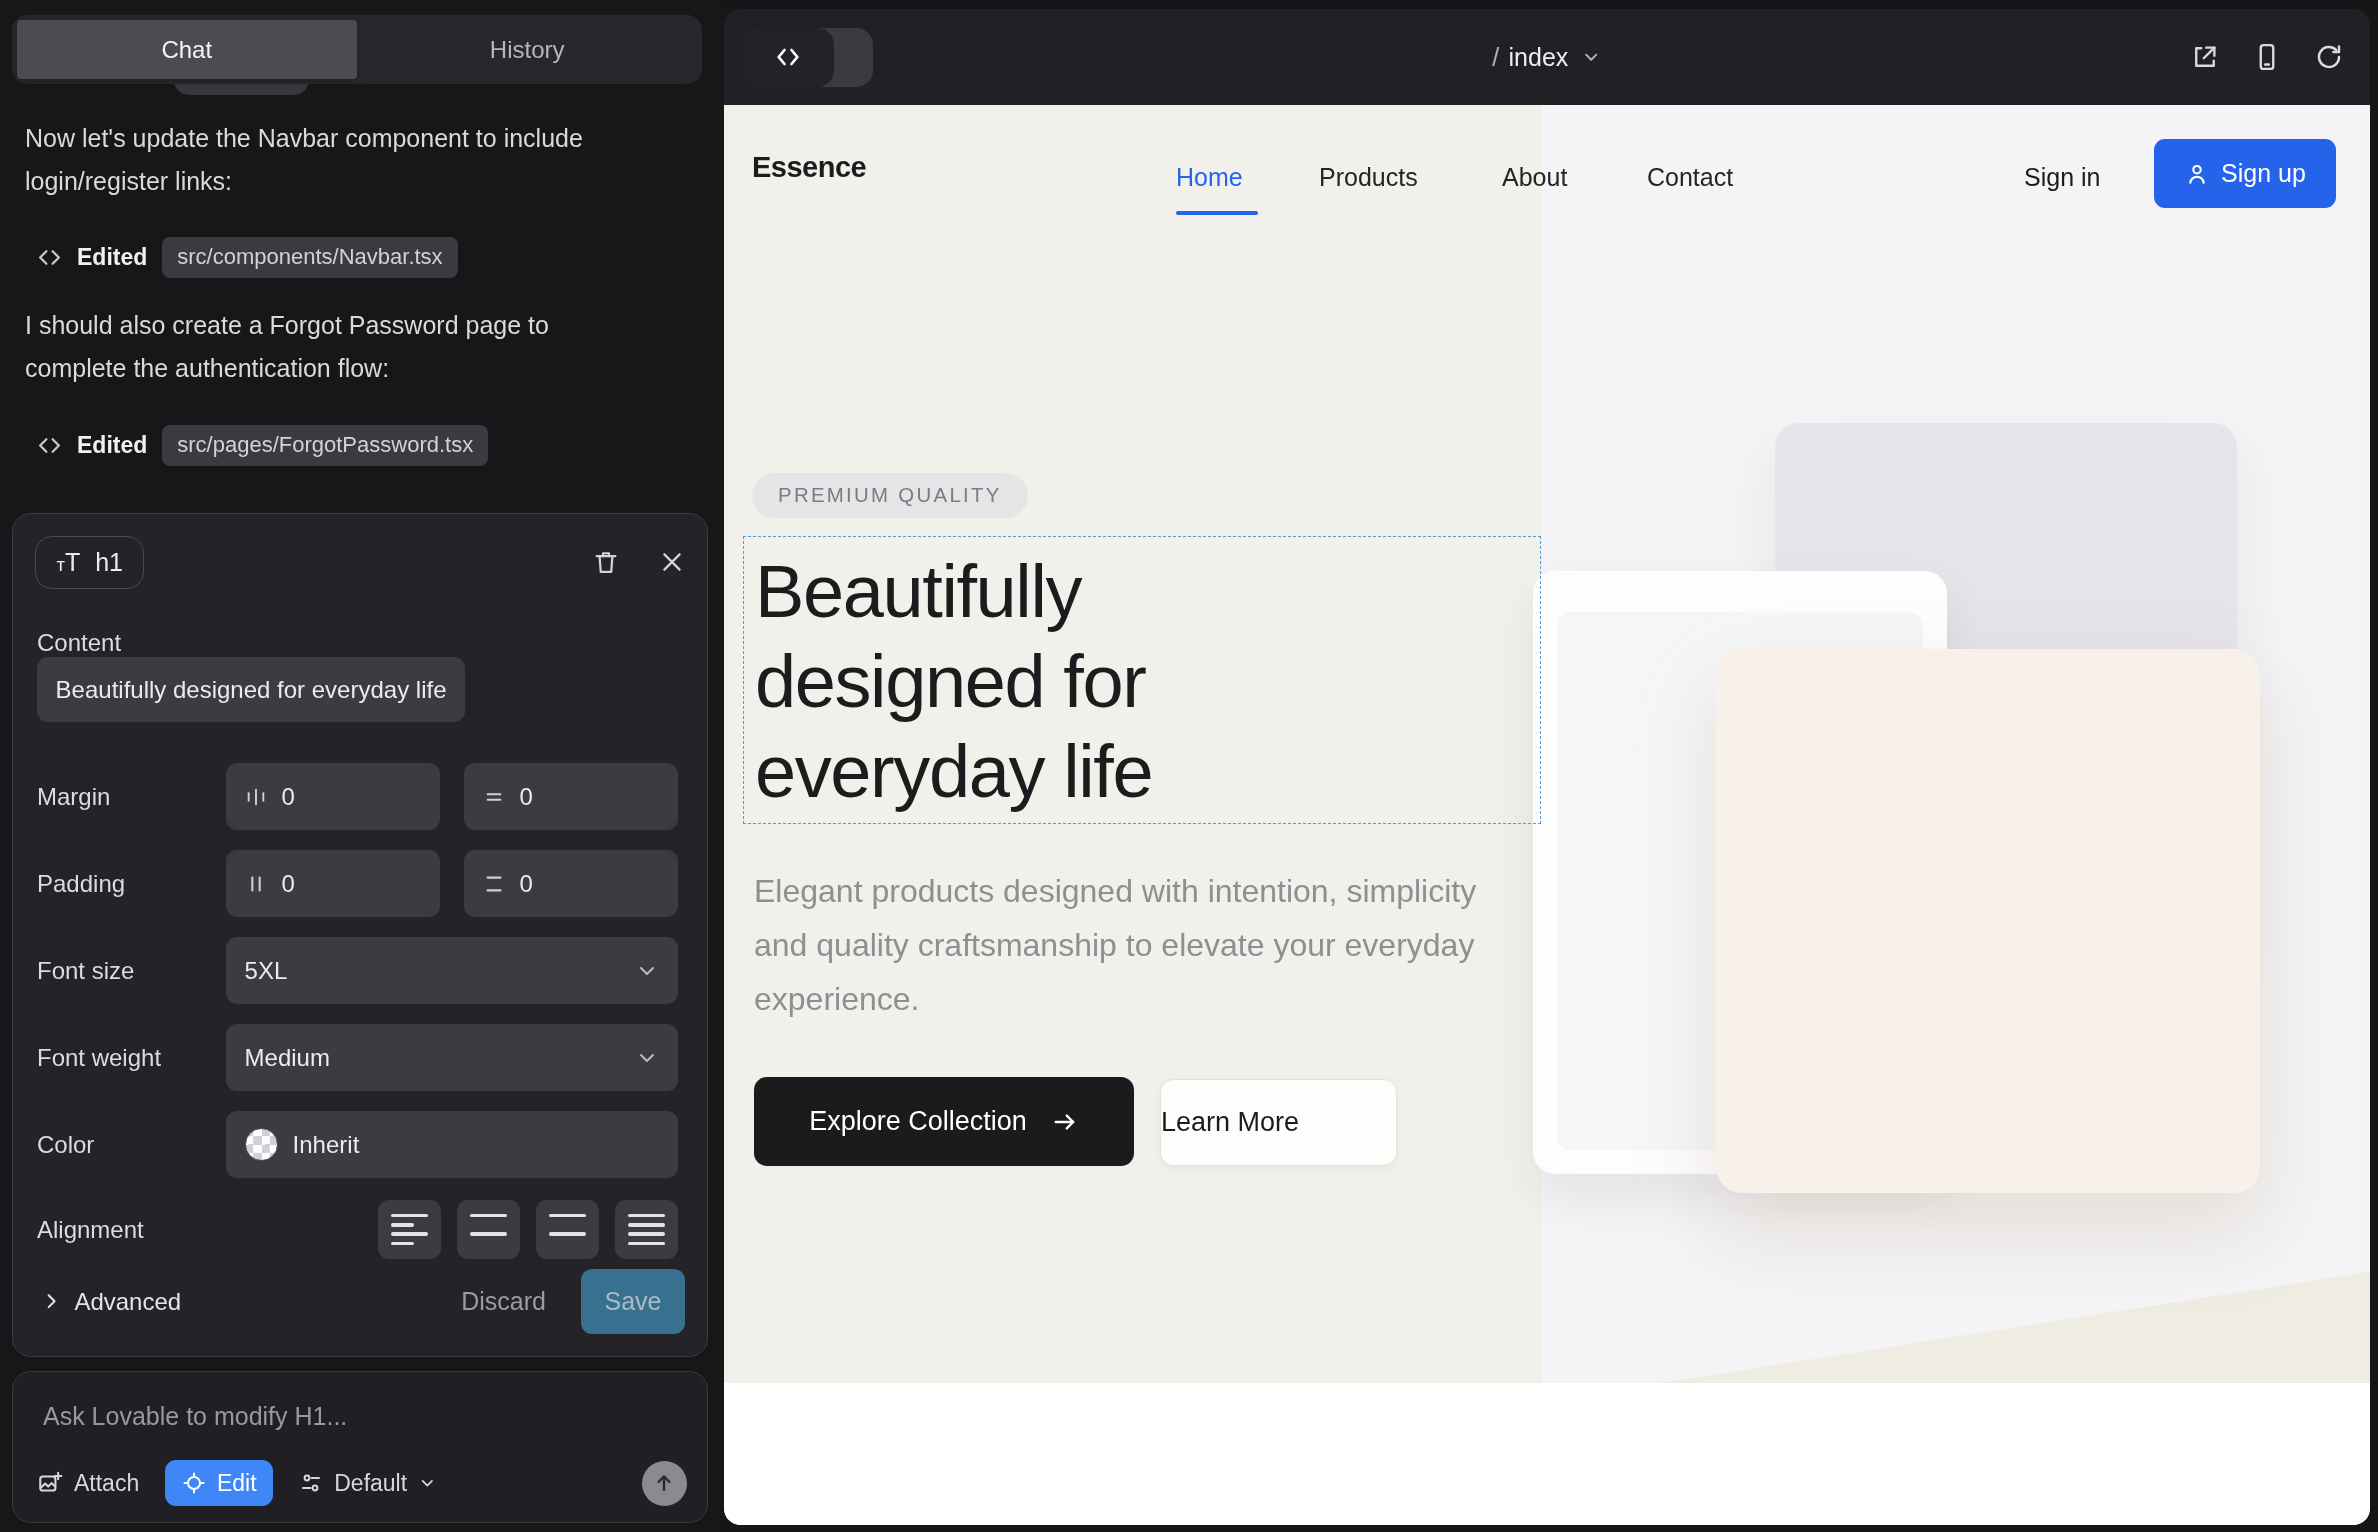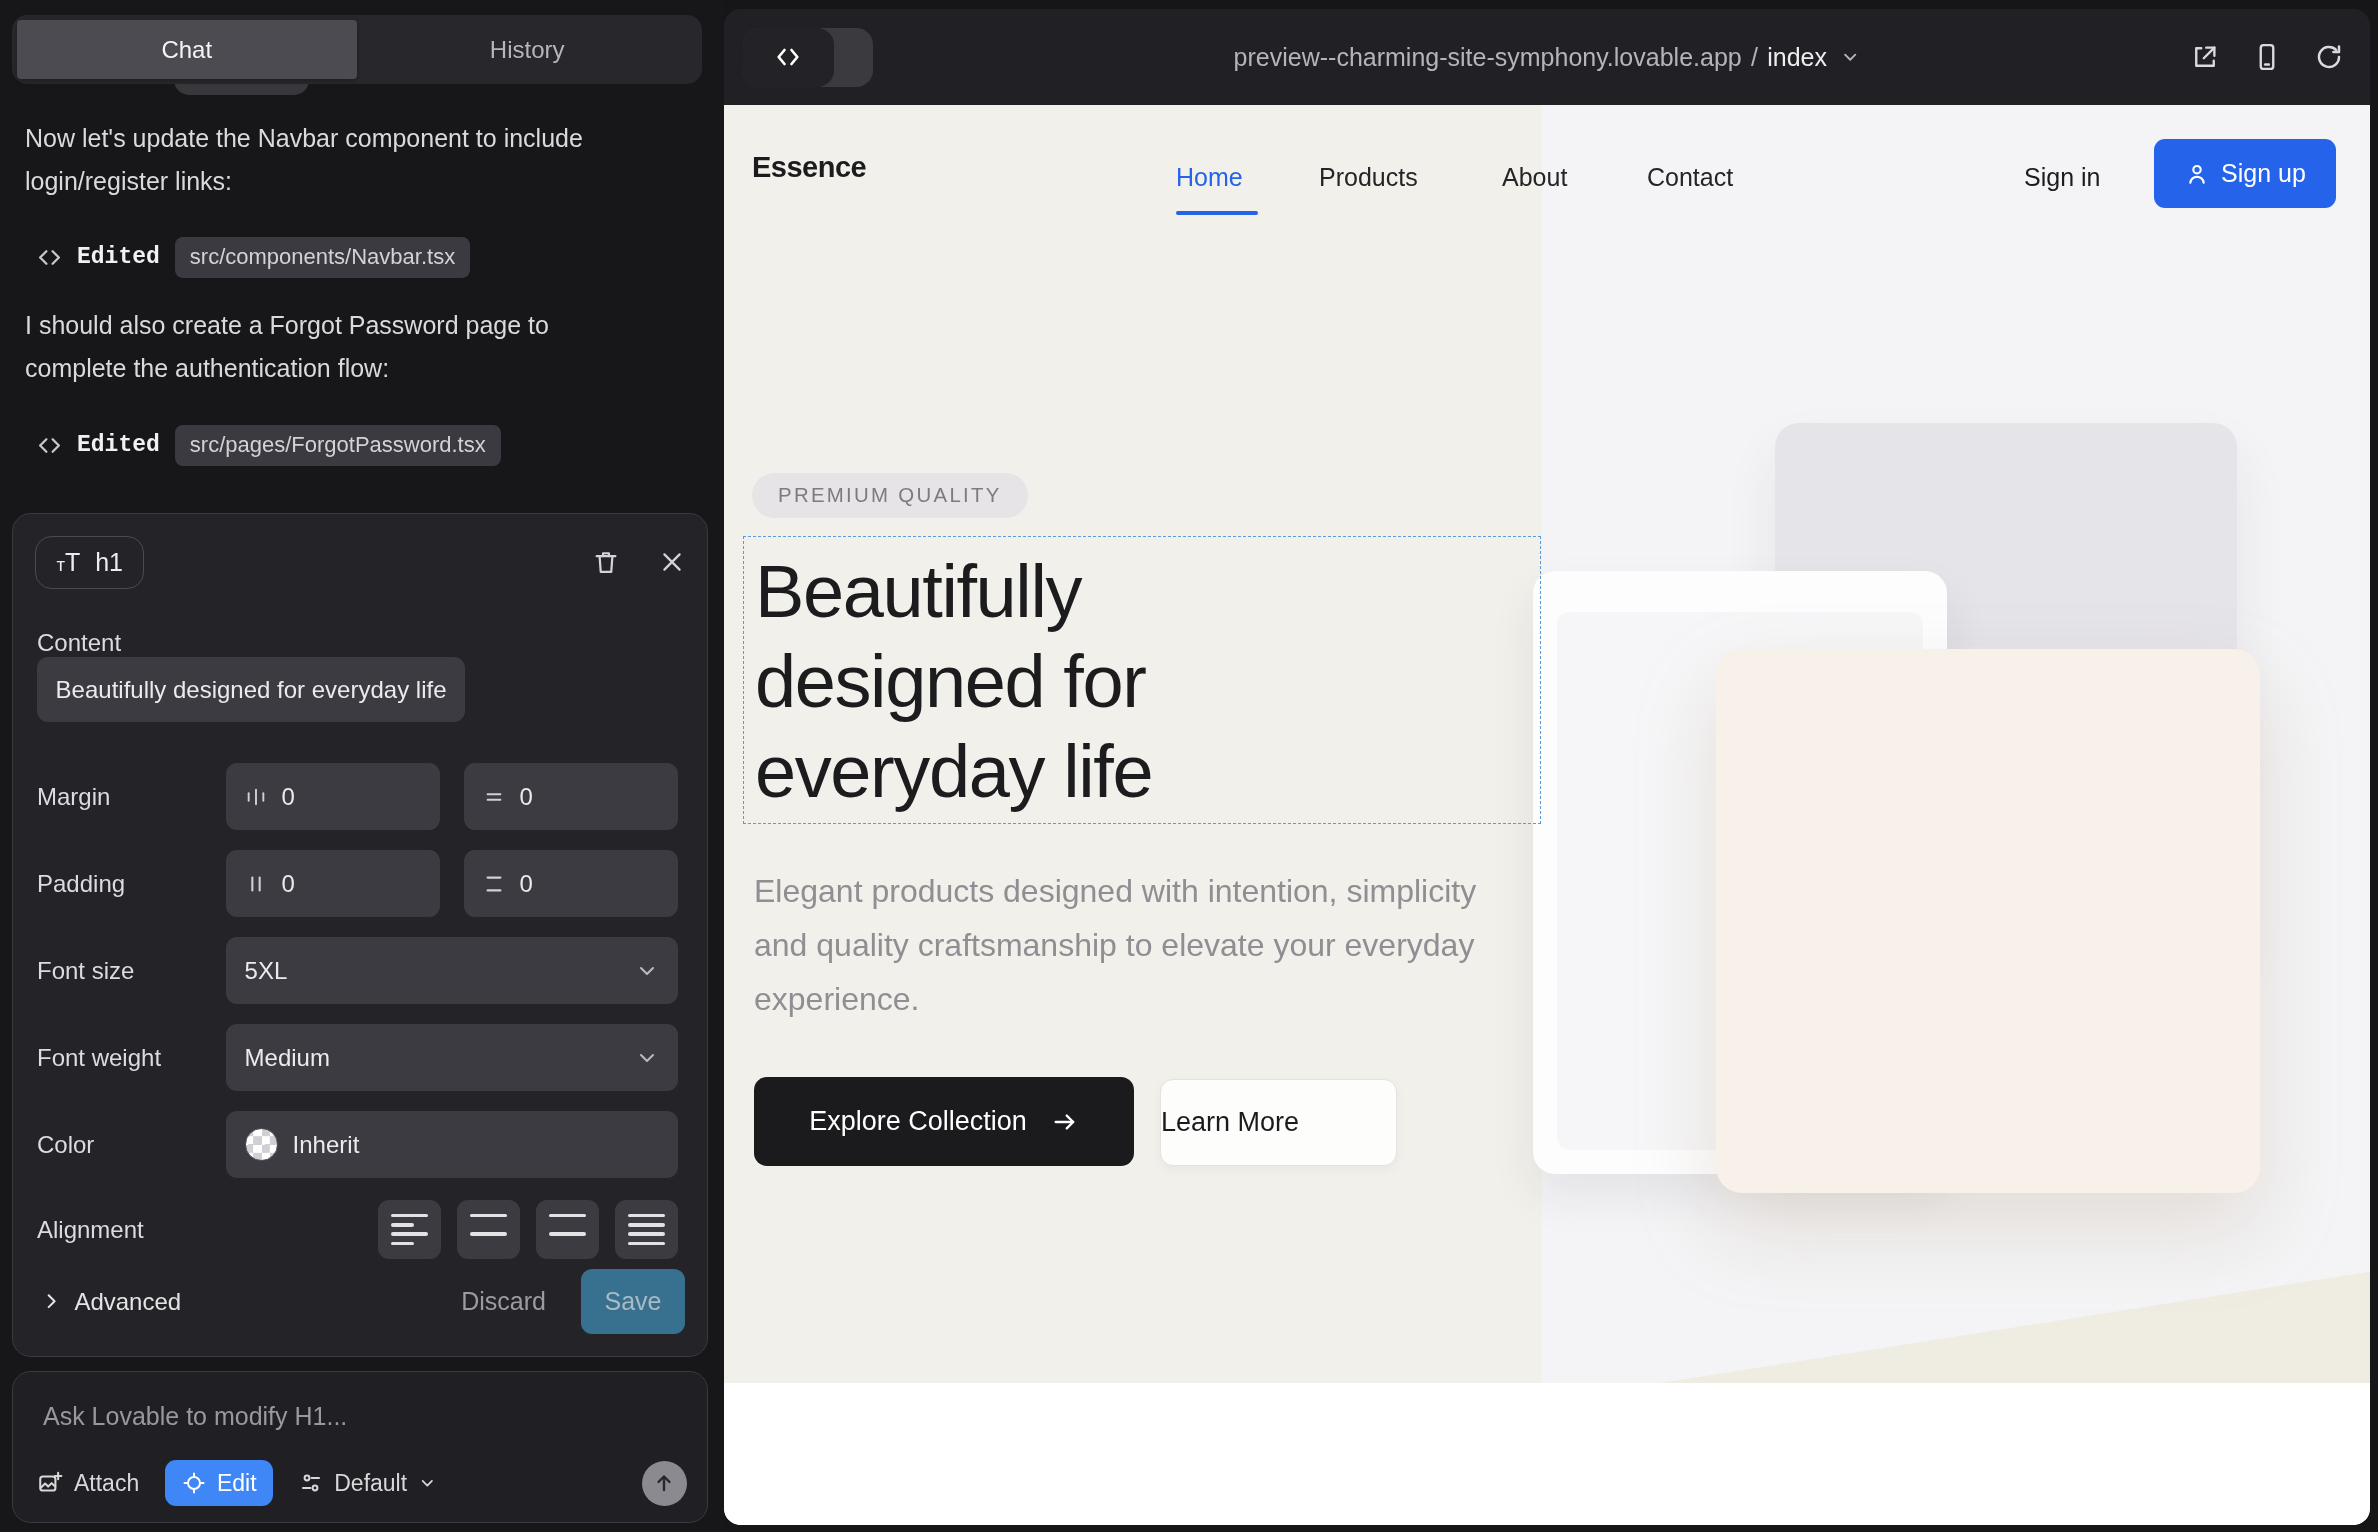--- a/index.html
+++ b/index.html
@@ -17,21 +17,21 @@
 
   .tabs { position:absolute; left:12px; top:15px; width:690px; height:69px;
           background:#28282c; border-radius:15px; display:flex; padding:4.6px; z-index:2; }
   .tab { flex:1; display:flex; align-items:center; justify-content:center;
          font-size:24px; color:#b5b5ba; border-radius:4px; cursor:pointer; }
   .tab.active { background:#4b4b51; color:#f4f4f5; box-shadow:0 1.9px 5.6px rgba(0,0,0,.25); }
 
   .chat-msg { position:absolute; left:25px; width:594px; font-size:25px; line-height:43px; color:#dadadc; }
   .edited-row { position:absolute; left:37px; display:flex; align-items:center; gap:15px; }
   .edited-row .code-ic { color:#c7c7cc; }
-  .edited-label { font-size:23px; font-weight:bold; color:#f1f1f3;font-family:Liberation Mono, monospace; }
+  .edited-label { font-size:23px; font-weight:bold; color:#f1f1f3; }
   .file-chip { background:#3a3a40; border-radius:8px; padding:7.4px 15px;
                font-size:22px; color:#d3d3d7; cursor:pointer; }
 
   
   .editor { position:absolute; left:12px; top:513px; width:696px; height:844px;
             background:#232328; border:0.9px solid #3a3a40; border-radius:18.6px; }
   .editor-head { position:absolute; left:22px; right:22px; top:18.6px; height:59px;
                  display:flex; align-items:center; }
   .tag-pill { display:flex; align-items:center; gap:15px; border:1.4px solid #4b4b52;
               border-radius:16.7px; padding:11px 20.4px; color:#ececee; cursor:pointer; }
@@ -390,21 +390,20 @@
   <div class="chrome">
     <div class="code-toggle">
       <div class="knob">
         <svg width="28" height="28" viewBox="0 0 24 24" fill="none" stroke="currentColor" stroke-width="2.3" stroke-linecap="round" stroke-linejoin="round">
             <polyline points="9 6 4 12 9 18"></polyline>
             <polyline points="15 6 20 12 15 18"></polyline>
           </svg>
       </div>
     </div>
     <div class="url">
-      <span class="host">preview--charming-site-symphony.lovable.app</span>
       <span class="host">/</span>
       <span class="page-name">index</span>
       <span class="chev">
         <svg width="20.4" height="20.4" viewBox="0 0 24 24" fill="none" stroke="currentColor" stroke-width="2.2" stroke-linecap="round" stroke-linejoin="round">
             <polyline points="6 9 12 15 18 9"></polyline>
           </svg>
       </span>
     </div>
     <div class="chrome-icons">
       <span>

